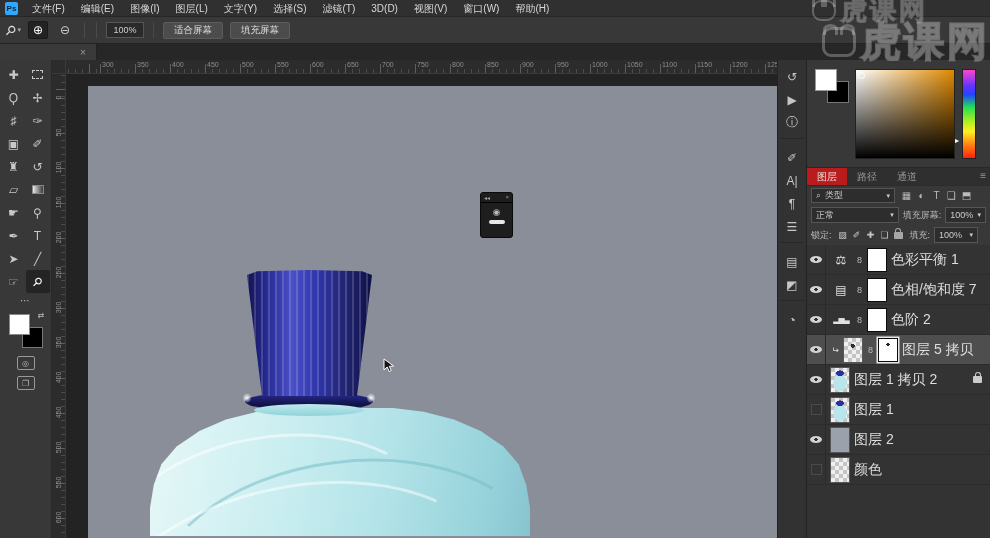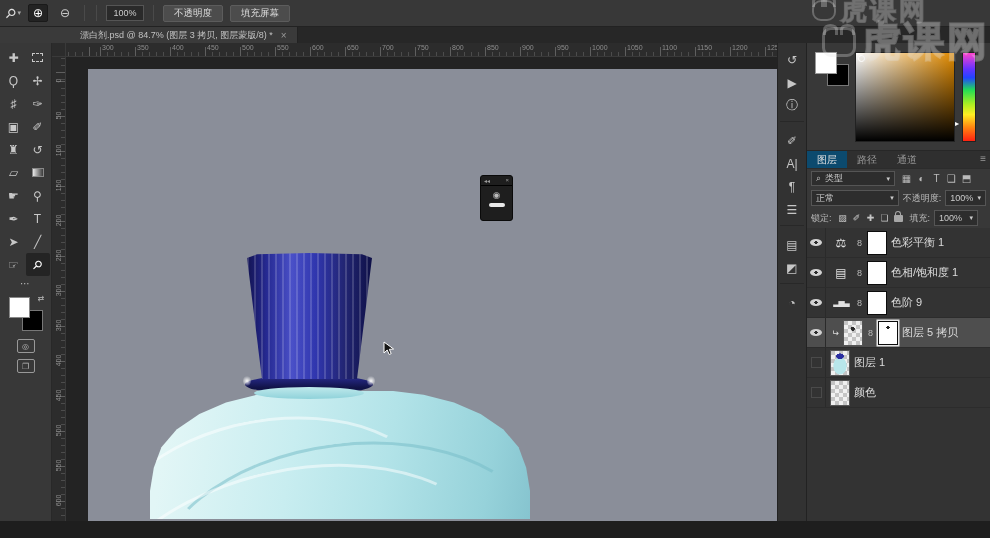--- a/index.html
+++ b/index.html
@@ -99,21 +99,21 @@
   .cp-bg{position:absolute;left:12px;top:12px;width:22px;height:22px;background:#000;border:1px solid #777;}
   .cp-sv{position:relative;width:100px;height:90px;flex:none;border:1px solid #222;
     background:linear-gradient(to top,#000,rgba(0,0,0,0)),linear-gradient(to right,#fff,rgba(255,255,255,0)),#e08a00;}
   .cp-marker{position:absolute;left:2px;top:2px;width:7px;height:7px;border:1px solid #fff;border-radius:50%;}
   .cp-huewrap{position:relative;margin-left:7px;width:14px;height:90px;flex:none;}
   .cp-hue{width:14px;height:90px;border:1px solid #222;}
   .cp-huemark{position:absolute;left:-7px;top:74%;font-size:8px;color:#fff;}
   
   #paneltabs{height:19px;background:#2f2f2f;display:flex;align-items:stretch;border-top:1px solid #272727;border-bottom:1px solid #2c2c2c;}
   .ptab{padding:3px 10px;font-size:10px;color:#999;display:flex;align-items:center;}
-  .ptab.active{background:#0c4a6e;color:#e2e2e2;}
+  .ptab.active{background:#b91c1c;color:#e2e2e2;}
   .ptab-menu{margin-left:auto;color:#999;font-size:10px;padding:2px 4px;}
   
   .lp-row{display:flex;align-items:center;padding:2px 4px;gap:4px;background:#383838;font-size:9px;color:#ccc;}
   .ftype{width:84px;height:15px;border:1px solid #555;background:#2d2d2d;display:flex;align-items:center;gap:4px;padding:0 4px;font-size:9px;color:#ccc;}
   .fico{width:15px;text-align:center;font-size:10px;color:#bbb;}
   .sel-box{height:16px;border:1px solid #555;background:#2d2d2d;display:flex;align-items:center;justify-content:space-between;padding:0 4px;font-size:9px;color:#ccc;}
   .blend{width:96px;}
   .pct{width:44px;}
   .lbl{font-size:9px;color:#bbb;white-space:nowrap;}
   .lico{width:14px;text-align:center;font-size:9px;color:#c6c6c6;}
@@ -132,21 +132,21 @@
     repeating-conic-gradient(#f0f0f0 0% 25%,#c4c4c4 0% 50%);background-size:auto,8px 8px;}
   .thumb.gray{background:#9aa1ab;}
   .thumb.bottle{background-image:radial-gradient(ellipse 4px 3px at 50% 22%,#2a2da0 90%,transparent),
     radial-gradient(ellipse 7px 9px at 50% 62%,#b8e6ea 90%,transparent),
     repeating-conic-gradient(#f0f0f0 0% 25%,#c4c4c4 0% 50%);background-size:auto,auto,8px 8px;}
   .thumb.bottledark{background:#15181d;background-image:radial-gradient(ellipse 6px 10px at 50% 55%,#cfe9ec 85%,transparent);}
   .link8{font-size:9px;color:#bbb;width:7px;text-align:center;flex:none;}
   .mask{width:20px;height:24px;background:#fff;border:1px solid #0c0c0c;flex:none;}
   .mask.sel{box-shadow:0 0 0 1.5px #e8e8e8;}
   .mask.dot{background-image:radial-gradient(circle 1.5px at 50% 25%,#222 0 1.5px,transparent 1.8px);}
-  .lname{font-size:11px;color:#ddd;white-space:nowrap;overflow:hidden;}
+  .lname{font-size:14px;color:#ddd;white-space:nowrap;overflow:hidden;}
   .lname.u{text-decoration:underline;}
   .lockico{width:9px;height:7px;background:#ccc;border-radius:1px;position:relative;margin-left:auto;margin-right:4px;flex:none;}
   .lockico::before{content:'';position:absolute;left:1.5px;top:-4px;width:4px;height:4px;border:1.5px solid #ccc;border-bottom:none;border-radius:3px 3px 0 0;}
   .lockico.dim{opacity:.75;}
   
   .wm{position:absolute;pointer-events:none;z-index:60;display:flex;align-items:center;gap:5px;
       color:rgba(255,255,255,0.10);-webkit-text-stroke:2px rgba(225,225,225,0.30);letter-spacing:3px;font-weight:bold;}
   .wm1{top:14px;right:0px;font-size:40px;}
   .wm2{top:-7px;right:62px;font-size:26px;-webkit-text-stroke:1.5px rgba(225,225,225,0.25);}
   .wm-logo{display:inline-block;border:3px solid rgba(225,225,225,0.30);border-radius:9px;position:relative;}
@@ -155,39 +155,54 @@
   .wm-logo::before,.wm-logo::after{content:'';position:absolute;top:-6px;width:9px;height:8px;
       border:3px solid rgba(225,225,225,0.30);border-bottom:none;border-radius:50% 50% 0 0;}
   .wm-logo::before{left:-2px;}
   .wm-logo::after{right:-2px;}
 </style>
 </head>
 <body>
 
 <div id="root">
 
+  <div id="menubar">
+    <div class="psicon">Ps</div>
+    <div id="menus" style="display:flex;">
+        <div class="menu-item">文件(F)</div>
+        <div class="menu-item">编辑(E)</div>
+        <div class="menu-item">图像(I)</div>
+        <div class="menu-item">图层(L)</div>
+        <div class="menu-item">文字(Y)</div>
+        <div class="menu-item">选择(S)</div>
+        <div class="menu-item">滤镜(T)</div>
+        <div class="menu-item">3D(D)</div>
+        <div class="menu-item">视图(V)</div>
+        <div class="menu-item">窗口(W)</div>
+        <div class="menu-item">帮助(H)</div>
+      </div>
+  </div>
 
   <div id="optionsbar">
     <div class="ob-tool">
       <span class="g-rot">⚲</span>
       <span class="ob-caret">▾</span>
     </div>
     <div class="ob-zbtn pressed">⊕</div>
     <div class="ob-zbtn">⊖</div>
     <div class="ob-sep"></div>
     <div class="ob-sep"></div>
     <div class="ob-val">100%</div>
     <div class="ob-sep"></div>
-    <div class="ob-btn">不透明度</div>
+    <div class="ob-btn">适合屏幕</div>
     <div class="ob-btn">填充屏幕</div>
   </div>
 
   <div id="tabbar">
     <div class="doc-tab">
-      <span>漂白剂.psd @ 84.7% (图层 3 拷贝, 图层蒙版/8) *</span>
       <span class="tab-close">×</span>
     </div>
   </div>
 
   <div id="main">
 
     <div id="toolbar">
       <div id="tools">
           <div class="tool">
             <span>✚</span>
@@ -382,21 +397,21 @@
             <div class="fico">❑</div>
             <div class="fico">⬒</div>
           </div>
       </div>
 
       <div class="lp-row">
         <div class="sel-box blend">
           <span>正常</span>
           <span style="font-size:7px;">▾</span>
         </div>
-        <span class="lbl">不透明度:</span>
+        <span class="lbl">填充屏幕:</span>
         <div class="sel-box pct">
           <span>100%</span>
           <span style="font-size:7px;">▾</span>
         </div>
       </div>
 
       <div class="lp-row">
         <span class="lbl">锁定:</span>
         <div id="lockicons" style="display:flex;align-items:center;">
             <div class="lico">▨</div>
@@ -424,47 +439,62 @@
             <div class="mask"></div>
             <span class="lname">色彩平衡 1</span>
           </div>
           <div class="lrow">
             <div class="eyebox">
               <div class="eye"></div>
             </div>
             <span class="adjico">▤</span>
             <span class="link8">8</span>
             <div class="mask"></div>
-            <span class="lname">色相/饱和度 1</span>
+            <span class="lname">色相/饱和度 7</span>
           </div>
           <div class="lrow">
             <div class="eyebox">
               <div class="eye"></div>
             </div>
             <span class="adjico small">▂▅▃</span>
             <span class="link8">8</span>
             <div class="mask"></div>
-            <span class="lname">色阶 9</span>
+            <span class="lname">色阶 2</span>
           </div>
           <div class="lrow selected">
             <div class="eyebox">
               <div class="eye"></div>
             </div>
             <span class="clip">↵</span>
             <div class="thumb dot"></div>
             <span class="link8">8</span>
             <div class="mask sel dot"></div>
             <span class="lname">图层 5 拷贝</span>
           </div>
           <div class="lrow">
             <div class="eyebox">
+              <div class="eye"></div>
+            </div>
+            <div class="thumb bottle"></div>
+            <span class="lname">图层 1 拷贝 2</span>
+            <div class="lockico"></div>
+          </div>
+          <div class="lrow">
+            <div class="eyebox">
               <div class="eyeoff"></div>
             </div>
             <div class="thumb bottle"></div>
             <span class="lname">图层 1</span>
+          </div>
+          <div class="lrow">
+            <div class="eyebox">
+              <div class="eye"></div>
+            </div>
+            <div class="thumb gray"></div>
+            <span class="lname">图层 2</span>
           </div>
           <div class="lrow">
             <div class="eyebox">
               <div class="eyeoff"></div>
             </div>
             <div class="thumb checker"></div>
             <span class="lname">颜色</span>
           </div>
         </div>
     </div>

